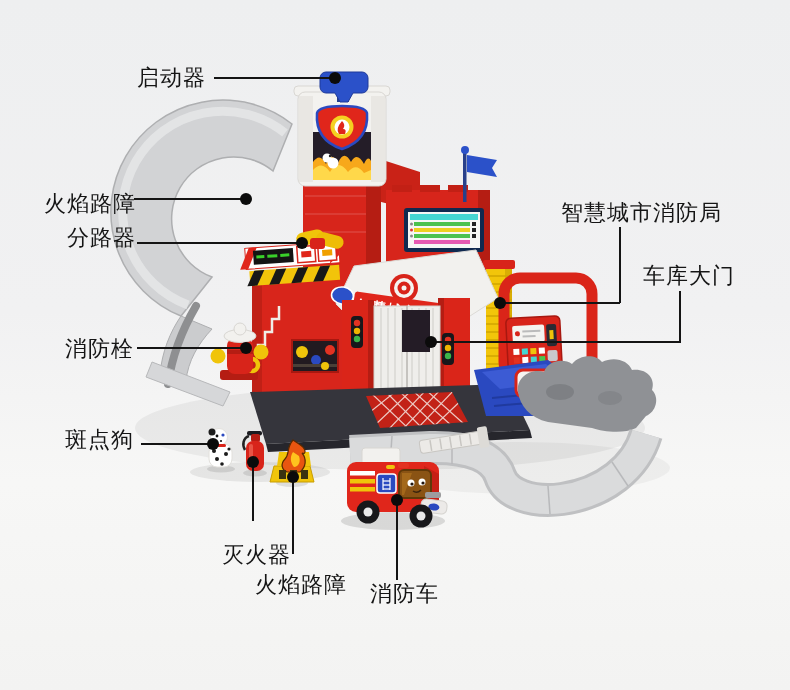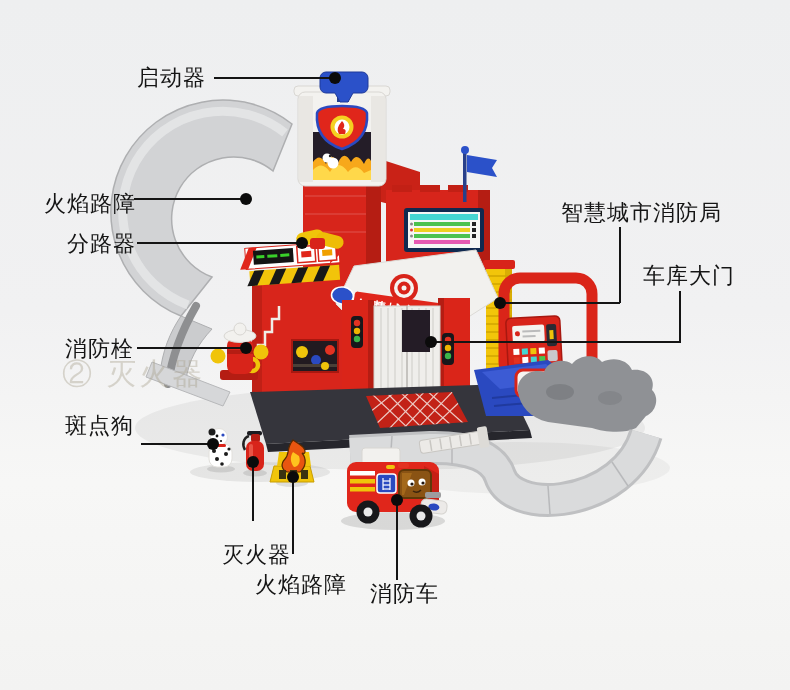--- a/index.html
+++ b/index.html
@@ -388,48 +388,47 @@
         <rect x="421" y="500" width="26" height="13" rx="5" fill="#eceae8" stroke="#d5d3cf" stroke-width="1"></rect>
         <ellipse cx="434" cy="507" rx="5.5" ry="3.5" fill="#2a49c0"></ellipse>
       </g>
       <circle cx="368" cy="512" r="11.5" fill="#17171a"></circle>
       <circle cx="368" cy="512" r="4.5" fill="#e9e9ea"></circle>
       <circle cx="421" cy="516" r="11.5" fill="#17171a"></circle>
       <circle cx="421" cy="516" r="4.5" fill="#e9e9ea"></circle>
     </g>
   </svg>
 
-  <div class="watermark">② 灭火器</div>
 
   <div>
     <span class="lbl" style="left:137px;top:67px">启动器</span>
     <i class="lh" style="left:214px;top:77px;width:119px"></i>
     <i class="dot" style="left:329px;top:72px"></i>
   </div>
 
   <div>
     <span class="lbl" style="left:44px;top:193px">火焰路障</span>
     <i class="lh" style="left:134px;top:198px;width:111px"></i>
     <i class="dot" style="left:240px;top:193px"></i>
   </div>
 
   <div>
-    <span class="lbl" style="left:67px;top:233px">分路器</span>
+    <span class="lbl" style="left:67px;top:227px">分路器</span>
     <i class="lh" style="left:137px;top:242px;width:164px"></i>
     <i class="dot" style="left:296px;top:237px"></i>
   </div>
 
   <div>
     <span class="lbl" style="left:65px;top:338px">消防栓</span>
     <i class="lh" style="left:137px;top:347px;width:108px"></i>
     <i class="dot" style="left:240px;top:342px"></i>
   </div>
 
   <div>
-    <span class="lbl" style="left:65px;top:415px">斑点狗</span>
+    <span class="lbl" style="left:65px;top:429px">斑点狗</span>
     <i class="lh" style="left:141px;top:443px;width:71px"></i>
     <i class="dot" style="left:207px;top:438px"></i>
   </div>
 
   <div>
     <span class="lbl" style="left:222px;top:544px">灭火器</span>
     <i class="lv" style="left:252px;top:463px;height:58px"></i>
     <i class="dot" style="left:247px;top:456px"></i>
   </div>
 

